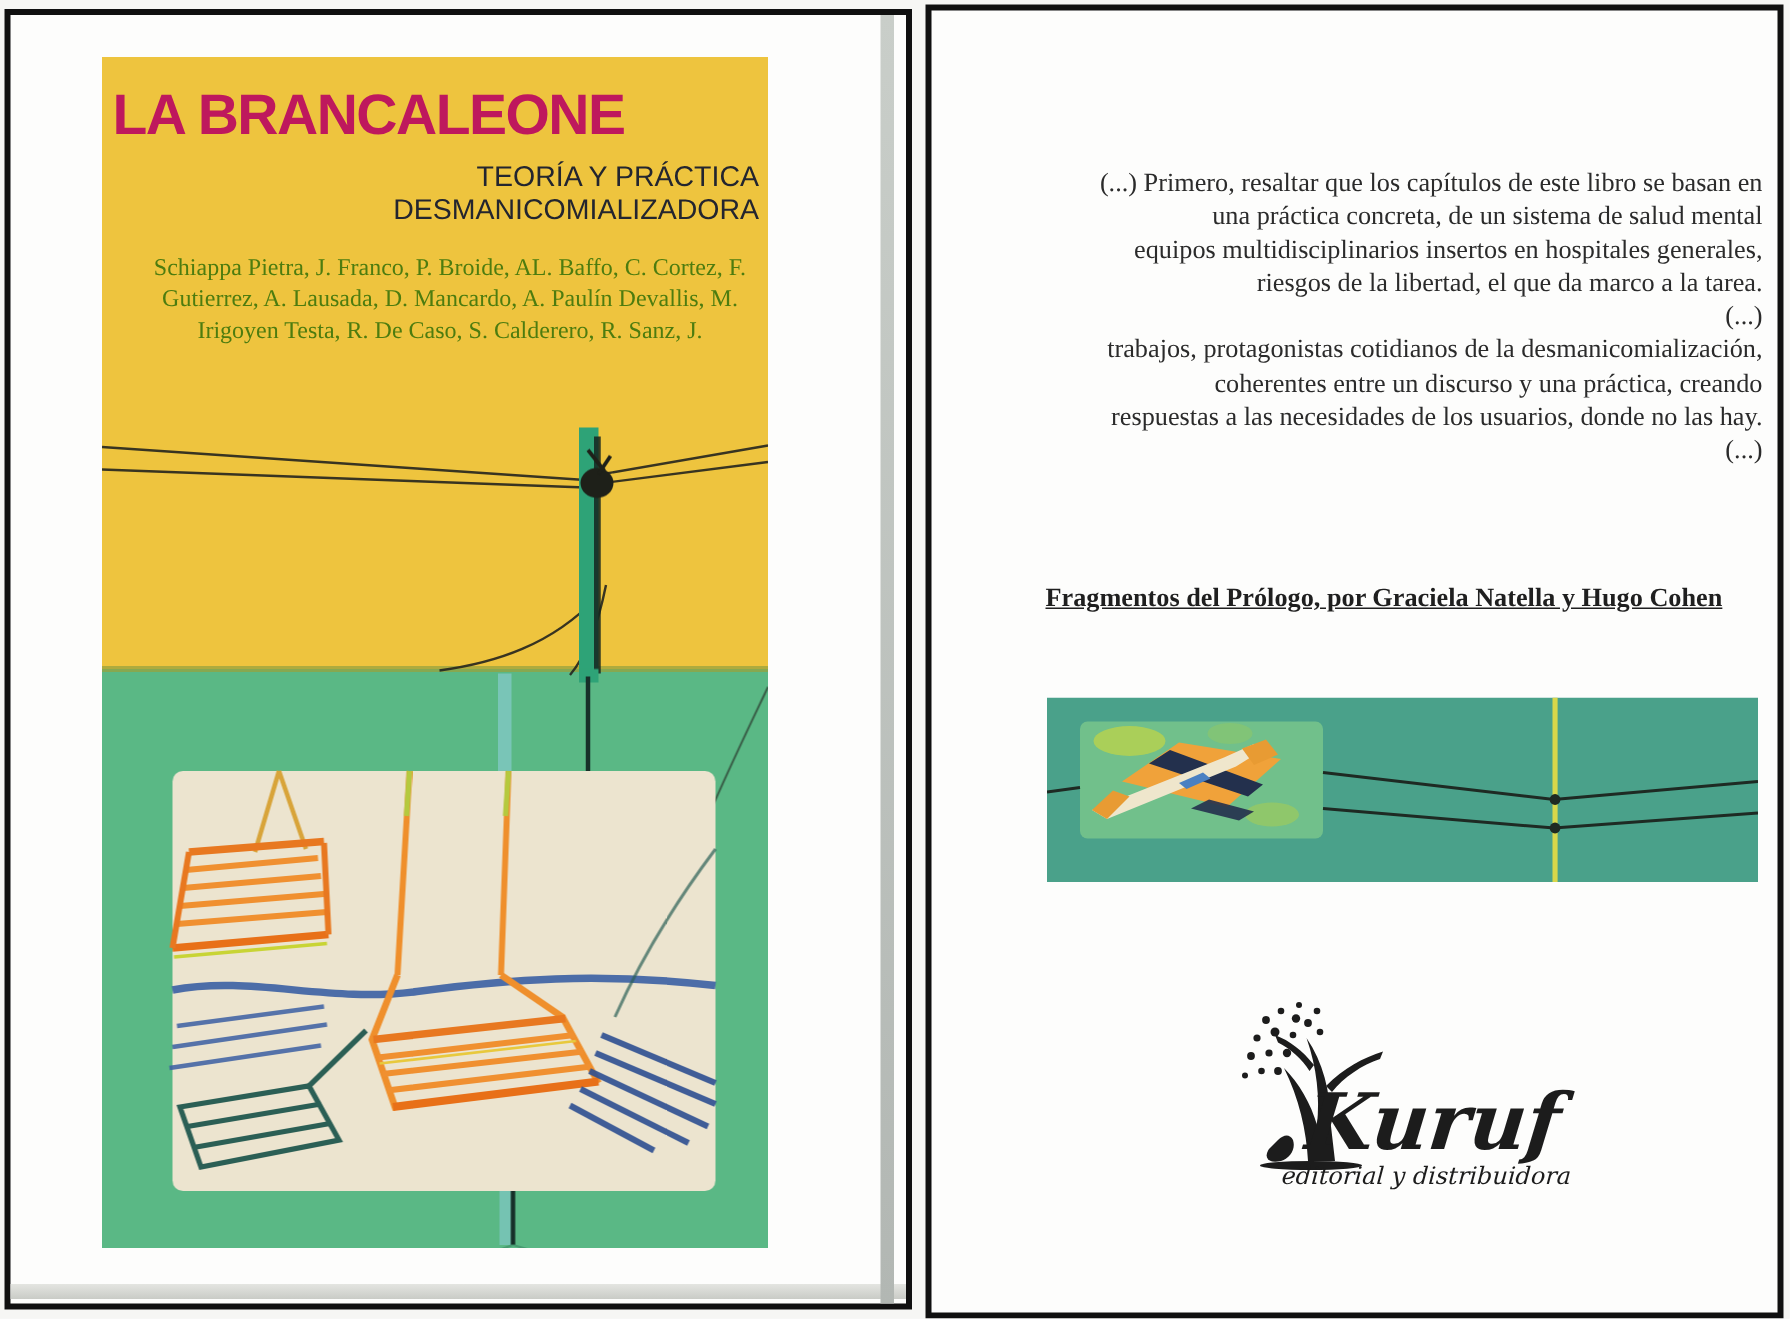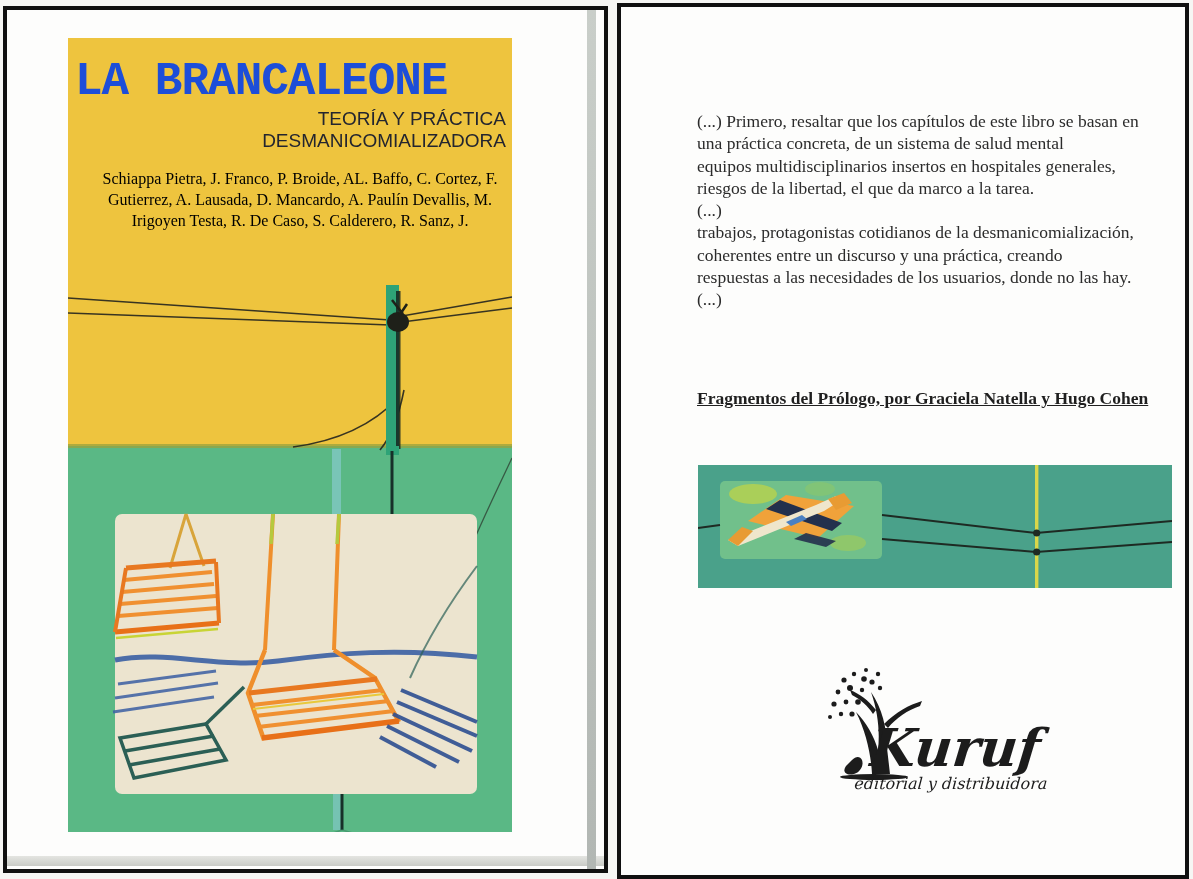--- a/index.html
+++ b/index.html
@@ -13,38 +13,38 @@
   
   .spine-strip  { position:absolute; top:0; bottom:0; right:8px; width:9px; background:linear-gradient(#c9cec9,#b2b7b3); }
   .bottom-strip { position:absolute; left:0; right:0; bottom:3px; height:10px; background:linear-gradient(#e4e5e1,#c9cbc6); }
 
   
   #cover-art { position:absolute; left:61px; top:28px; width:444px; height:794px; }
   #cover-art svg { position:absolute; left:0; top:0; }
 
   .cover-title {
     position:absolute; left:7px; top:18px; width:432px;
-    font-family:Liberation Mono, monospace; font-weight:bold;
-    font-size:46px; letter-spacing:-1px; color:#1d4ed8; white-space:nowrap;
+    font-family:Liberation Sans, sans-serif; font-weight:bold;
+    font-size:38px; letter-spacing:-1px; color:#be185d; white-space:nowrap;
   }
   .cover-subtitle {
     position:absolute; right:6px; top:70px; width:430px; text-align:right;
     font-family:"Liberation Sans", sans-serif; font-weight:normal;
     font-size:19px; line-height:22px; color:#23252f; letter-spacing:0;
   }
   .cover-authors {
     position:absolute; left:25px; top:130px; width:414px; text-align:center;
     font-family:"Liberation Serif", serif; font-size:16px; line-height:21px;
-    color:#000000;
+    color:#4d7c0f;
   }
 
   
   .back-text {
     position:absolute; left:76px; top:103px; width:478px;
-    font-size:17.5px; line-height:22.3px; color:#2b2b2b;
+    font-size:17.5px; line-height:22.3px; color:#2b2b2b;text-align:right;
   }
   .back-credit {
     position:absolute; left:76px; top:381px; width:478px;
     font-size:17.5px; font-weight:bold; color:#1f1f1f;text-decoration:underline;
   }
   .back-strip { position:absolute; left:77px; top:458px; width:474px; height:123px; }
   .publisher-logo { position:absolute; left:195px; top:655px; width:250px; height:150px; }
   .publisher-tagline {
     position:absolute; left:0; right:-20px; top:112px; text-align:center;
     font-family:"DejaVu Serif", serif; font-style:italic;

